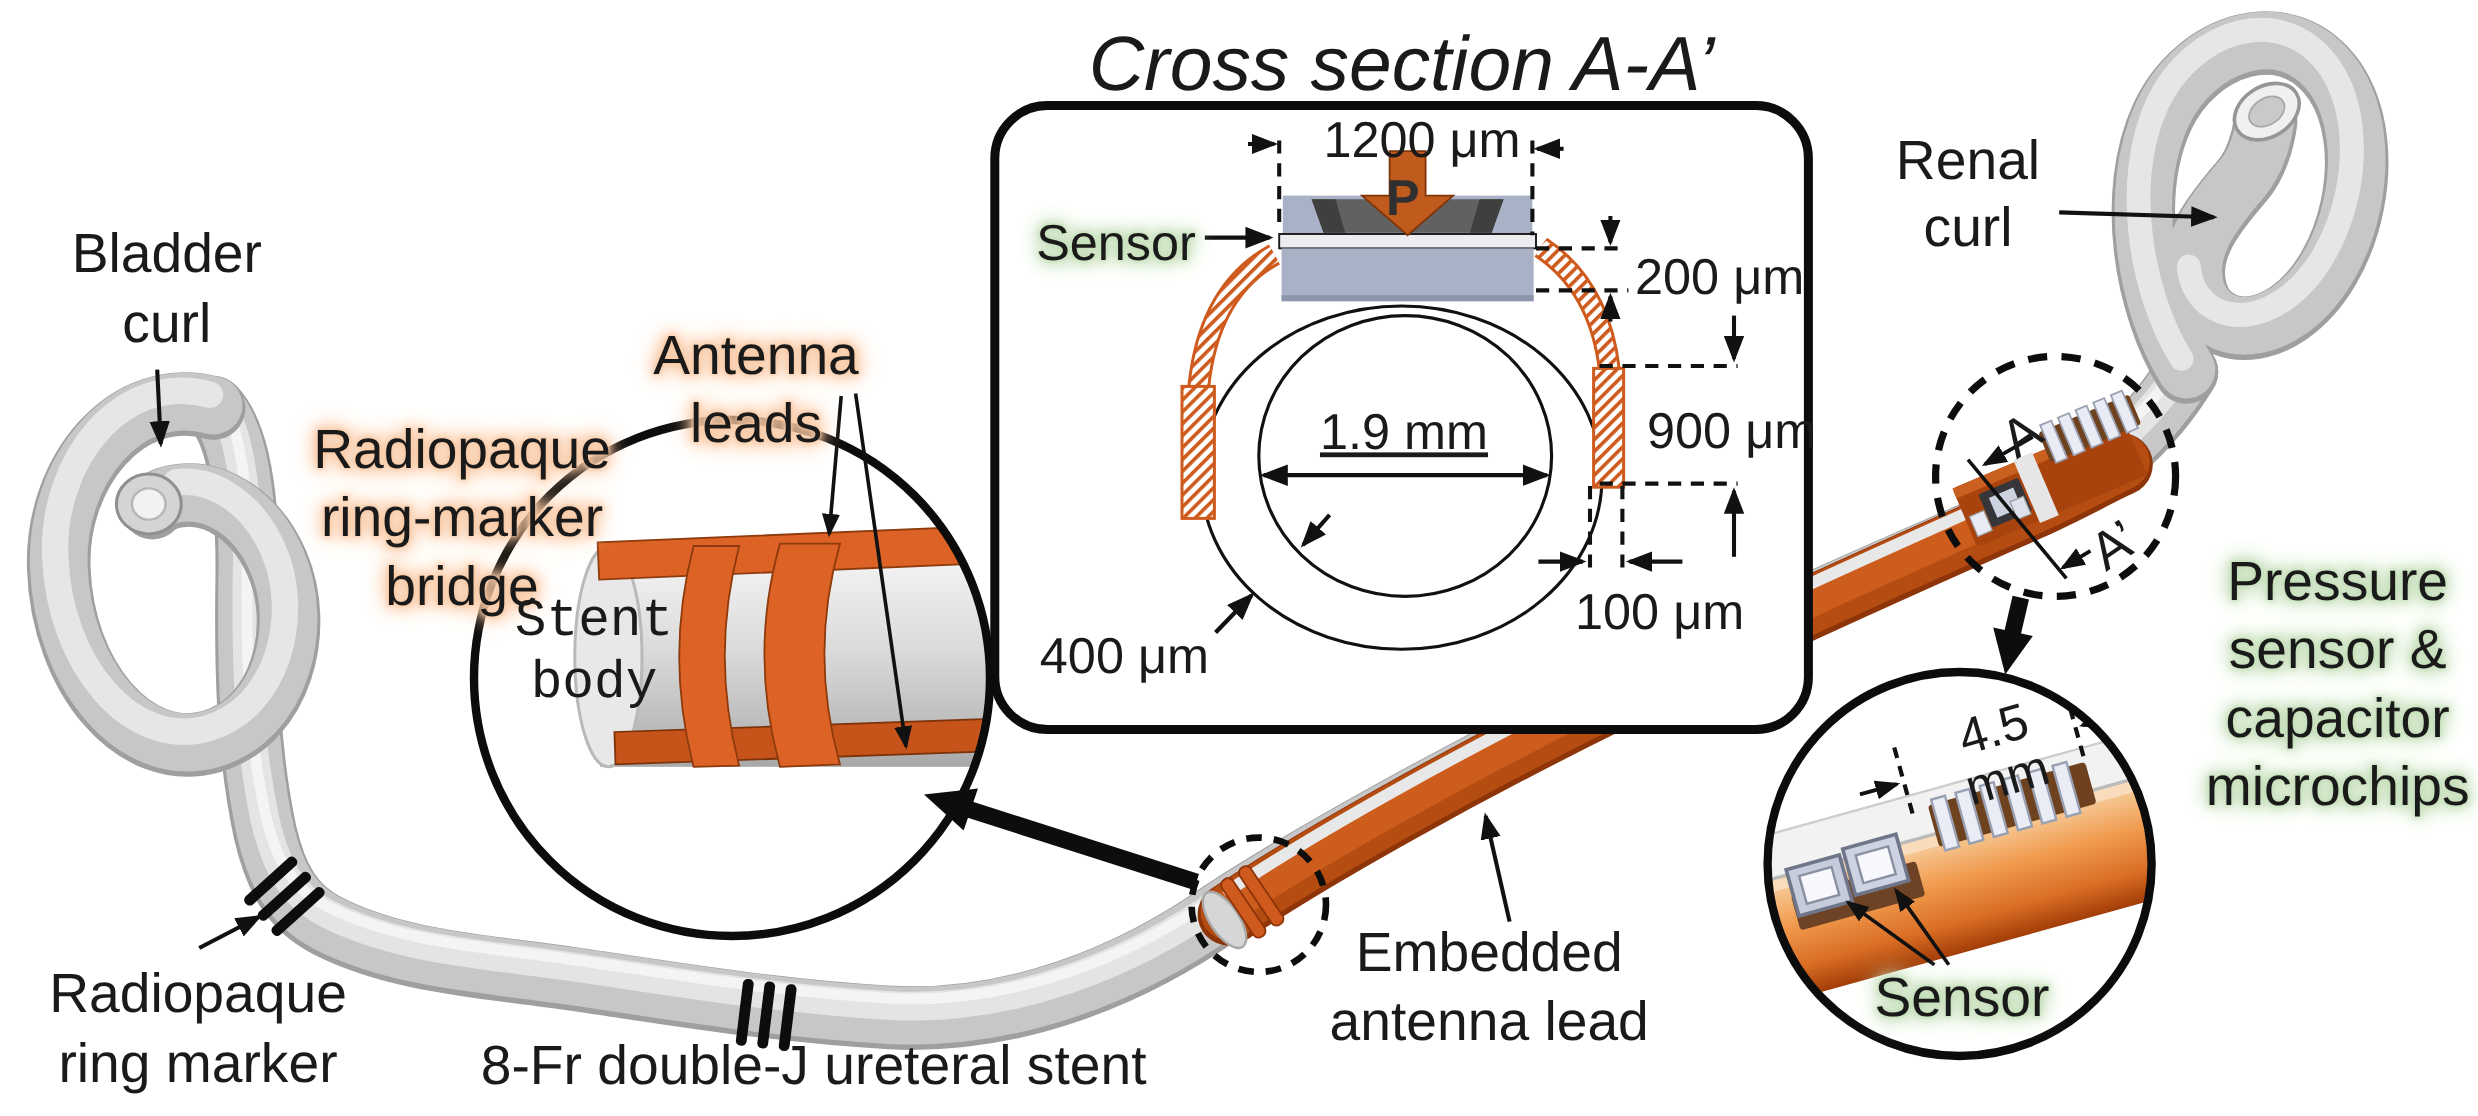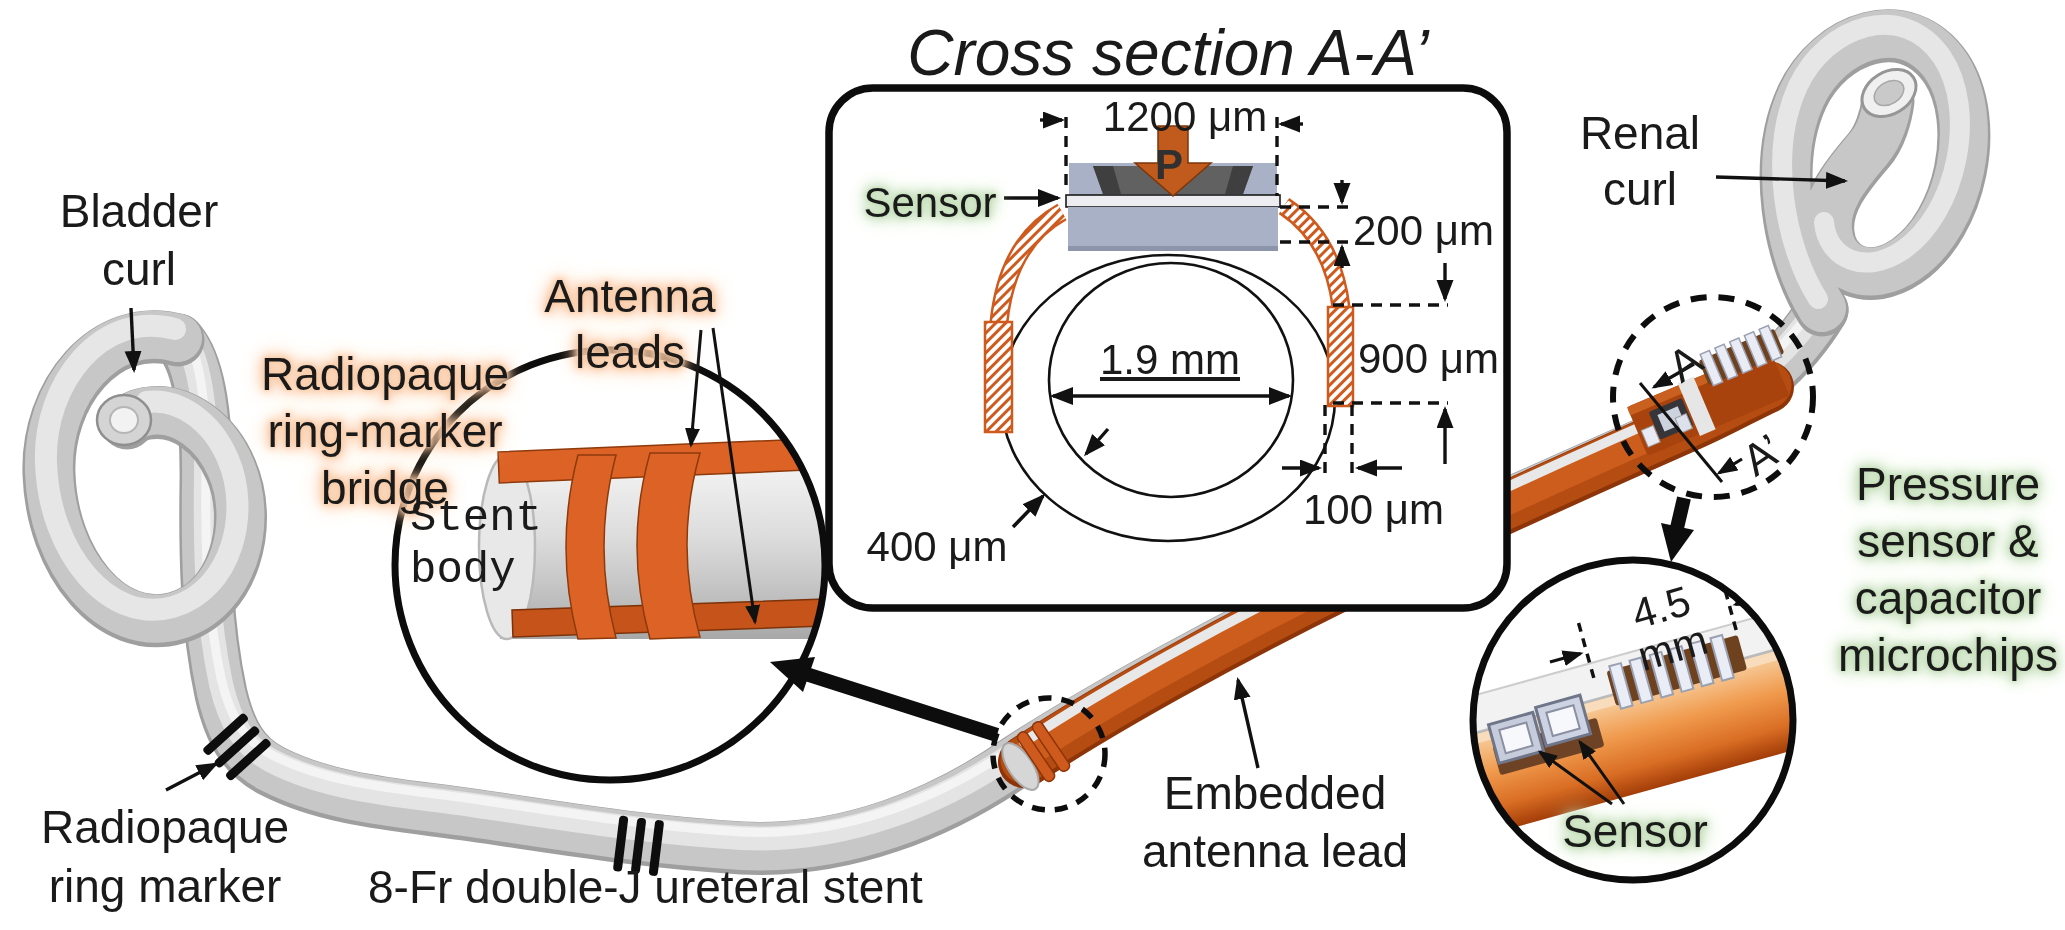--- a/index.html
+++ b/index.html
@@ -2,21 +2,21 @@
 <html><head>
 <meta charset="utf-8">
 <style>
   html,body{margin:0;padding:0;background:#ffffff;}
   .stage{position:relative;width:2065px;height:930px;background:#fff;overflow:hidden;
          font-family:"Liberation Sans",sans-serif;color:#1a1a1a;}
   .stage svg{position:absolute;left:0;top:0;}
   .lbl{position:absolute;white-space:pre-line;text-align:center;
        font:46px/58px "Liberation Sans",sans-serif;color:#1a1a1a;}
   .small{font-size:42px;line-height:46px;}
-  .left{text-align:left;}
+  .left{text-align:center;}
   .italic{font-style:italic;}
   .bold{font-weight:bold;}
   .glow-o{text-shadow:0 0 6px #f8c9a4,0 0 10px #f8c9a4,0 0 14px #f8c9a4,
                       0 0 18px #f8c9a4,0 0 26px #f8c9a4,0 0 3px #f8c9a4;margin-top:44px;}
   .glow-g{text-shadow:0 0 6px #c2ddb6,0 0 10px #c2ddb6,0 0 14px #c2ddb6,
                       0 0 18px #c2ddb6,0 0 26px #c2ddb6,0 0 3px #c2ddb6;}
   .rot-34{transform:rotate(-34deg);}
   .rot-16{transform:rotate(-16deg);}
 </style>
 </head>
@@ -259,16 +259,16 @@
 <div class="lbl glow-g" style="left:1828px;top:456px;width:240px;line-height:57px;">Pressure
 sensor &amp;
 capacitor
 microchips</div>
 <div class="lbl rot-16 small" style="left:1622px;top:586px;width:90px;line-height:42px;">4.5
 mm</div>
 <div class="lbl glow-g" style="left:1540px;top:802px;width:190px;">Sensor</div>
 <div class="lbl" style="left:20px;top:798px;width:290px;line-height:59px;">Radiopaque
 ring marker</div>
 <div class="lbl left" style="left:368px;top:858px;width:620px;">8-Fr double-J ureteral stent</div>
-<div class="lbl" style="left:1110px;top:764px;width:330px;line-height:58px;">Embedded
+<div class="lbl" style="left:1076px;top:764px;width:330px;line-height:58px;">Embedded
 antenna lead</div>
 
 </div>
 
 </body></html>

